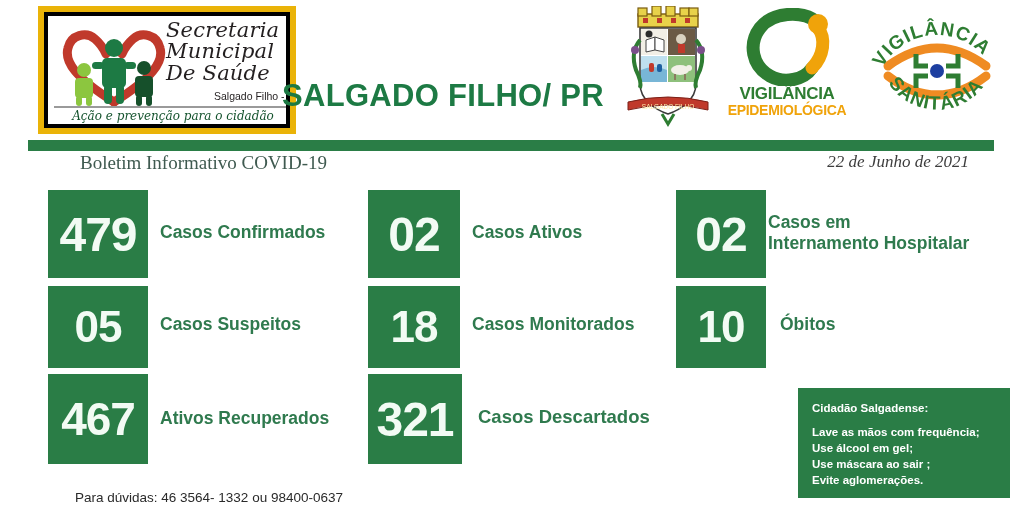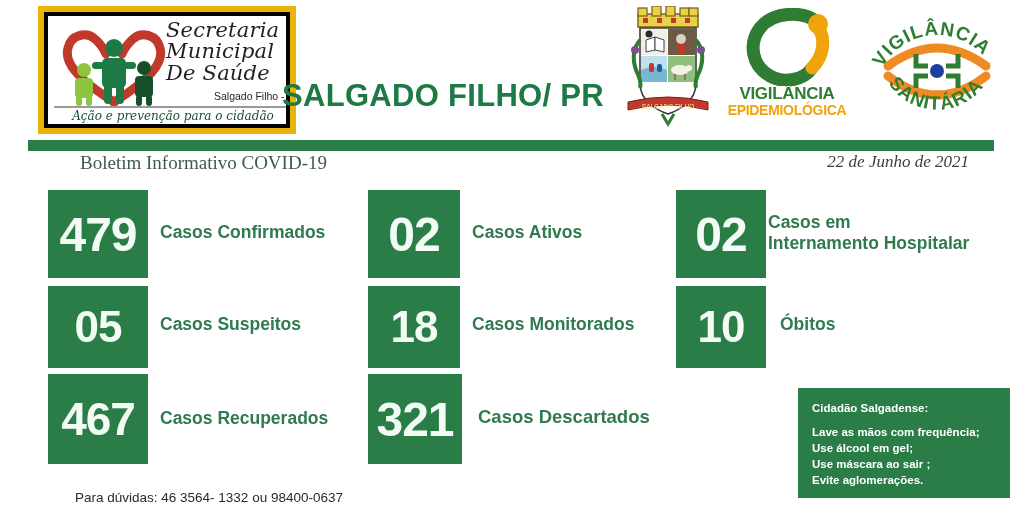--- a/index.html
+++ b/index.html
@@ -271,21 +271,21 @@
     <div class="lbl" style="left:104px;top:28px;width:230px;">Casos Monitorados</div>
   </div>
 
   <div class="stat" style="left:676px;top:286px;">
     <div class="box" style="width:90px;height:82px;font-size:44px;">10</div>
     <div class="lbl" style="left:104px;top:28px;width:160px;">Óbitos</div>
   </div>
 
   <div class="stat" style="left:48px;top:374px;">
     <div class="box" style="width:100px;height:90px;font-size:46px;">467</div>
-    <div class="lbl" style="left:112px;top:34px;width:250px;">Casos Recuperados</div>
+    <div class="lbl" style="left:112px;top:34px;width:250px;">Ativos Recuperados</div>
   </div>
 
   <div class="stat" style="left:368px;top:374px;">
     <div class="box" style="width:94px;height:90px;font-size:48px;">321</div>
     <div class="lbl" style="left:110px;top:32px;width:250px;font-size:18.5px;">Casos Descartados</div>
   </div>
 
   <div class="prevent">
     <div class="head">Cidadão Salgadense:</div>
     <div class="line">Lave as mãos com frequência;</div>

